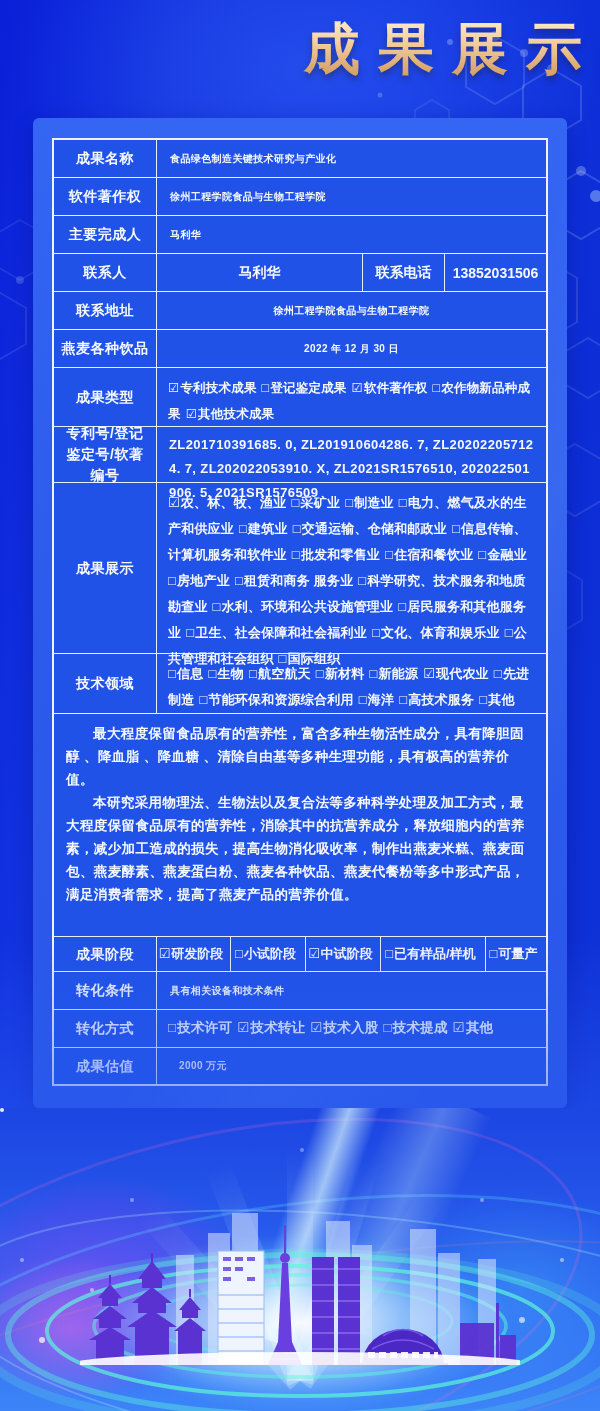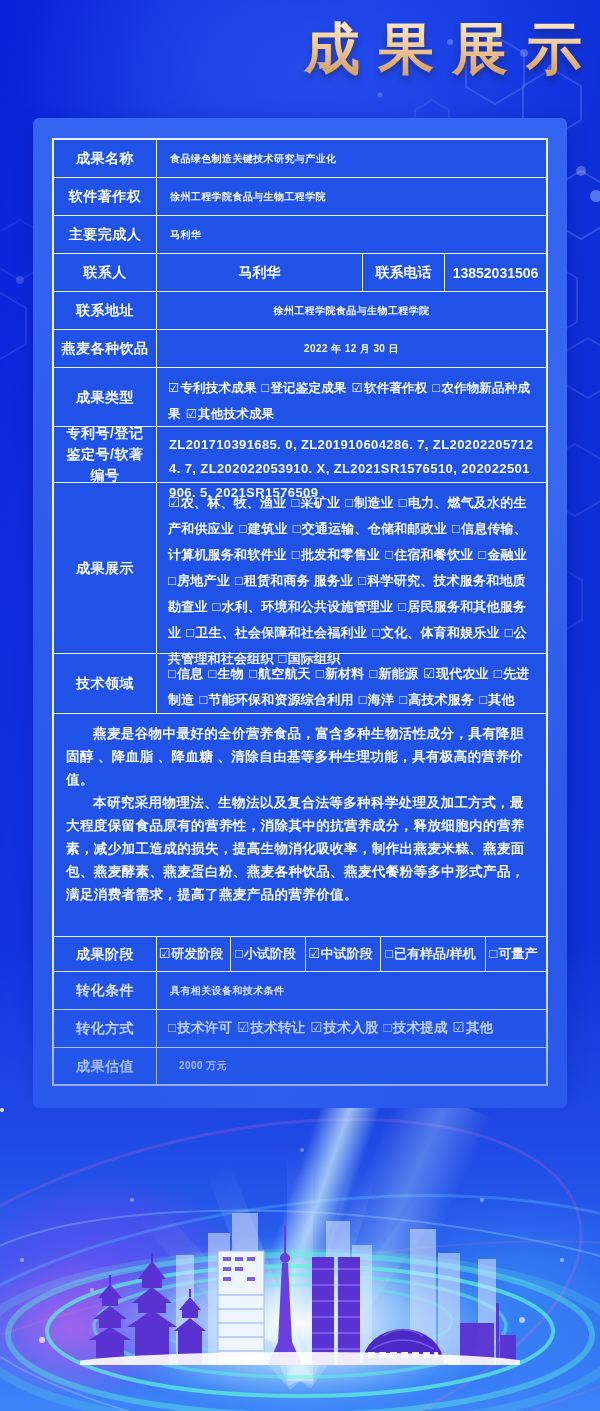--- a/index.html
+++ b/index.html
@@ -167,21 +167,21 @@
         <div class="t-value options"><span class="opt"><span class="cb">☑</span><span class="lb">农、林、牧、渔业</span></span><span class="opt"><span class="cb">□</span><span class="lb">采矿业</span></span><span class="opt"><span class="cb">□</span><span class="lb">制造业</span></span><span class="opt"><span class="cb">□</span><span class="lb">电力、燃气及水的生产和供应业</span></span><span class="opt"><span class="cb">□</span><span class="lb">建筑业</span></span><span class="opt"><span class="cb">□</span><span class="lb">交通运输、仓储和邮政业</span></span><span class="opt"><span class="cb">□</span><span class="lb">信息传输、计算机服务和软件业</span></span><span class="opt"><span class="cb">□</span><span class="lb">批发和零售业</span></span><span class="opt"><span class="cb">□</span><span class="lb">住宿和餐饮业</span></span><span class="opt"><span class="cb">□</span><span class="lb">金融业</span></span><span class="opt"><span class="cb">□</span><span class="lb">房地产业</span></span><span class="opt"><span class="cb">□</span><span class="lb">租赁和商务 服务业</span></span><span class="opt"><span class="cb">□</span><span class="lb">科学研究、技术服务和地质勘查业</span></span><span class="opt"><span class="cb">□</span><span class="lb">水利、环境和公共设施管理业</span></span><span class="opt"><span class="cb">□</span><span class="lb">居民服务和其他服务业</span></span><span class="opt"><span class="cb">□</span><span class="lb">卫生、社会保障和社会福利业</span></span><span class="opt"><span class="cb">□</span><span class="lb">文化、体育和娱乐业</span></span><span class="opt"><span class="cb">□</span><span class="lb">公共管理和社会组织</span></span><span class="opt"><span class="cb">□</span><span class="lb">国际组织</span></span></div>
       </div>
 
       <div class="t-row" style="height:60px">
         <div class="t-label">技术领域</div>
         <div class="t-value options"><span class="opt"><span class="cb">□</span><span class="lb">信息</span></span><span class="opt"><span class="cb">□</span><span class="lb">生物</span></span><span class="opt"><span class="cb">□</span><span class="lb">航空航天</span></span><span class="opt"><span class="cb">□</span><span class="lb">新材料</span></span><span class="opt"><span class="cb">□</span><span class="lb">新能源</span></span><span class="opt"><span class="cb">☑</span><span class="lb">现代农业</span></span><span class="opt"><span class="cb">□</span><span class="lb">先进制造</span></span><span class="opt"><span class="cb">□</span><span class="lb">节能环保和资源综合利用</span></span><span class="opt"><span class="cb">□</span><span class="lb">海洋</span></span><span class="opt"><span class="cb">□</span><span class="lb">高技术服务</span></span><span class="opt"><span class="cb">□</span><span class="lb">其他</span></span></div>
       </div>
 
       <div class="t-row" style="height:223px">
         <div class="t-value paras">
-            <p>燕麦是谷物中最好的全价营养食品，富含多种生物活性成分，具有降胆固醇 、降血脂 、降血糖 、清除自由基等多种生理功能，具有极高的营养价值。</p>
+            <p>最大程度保留食品原有的营养性，富含多种生物活性成分，具有降胆固醇 、降血脂 、降血糖 、清除自由基等多种生理功能，具有极高的营养价值。</p>
             <p>本研究采用物理法、生物法以及复合法等多种科学处理及加工方式，最大程度保留食品原有的营养性，消除其中的抗营养成分，释放细胞内的营养素，减少加工造成的损失，提高生物消化吸收率，制作出燕麦米糕、燕麦面包、燕麦酵素、燕麦蛋白粉、燕麦各种饮品、燕麦代餐粉等多中形式产品，满足消费者需求，提高了燕麦产品的营养价值。</p>
           </div>
       </div>
 
       <div class="t-row" style="height:35px">
         <div class="t-label">成果阶段</div>
         <div class="t-cell center nowrap" style="flex:0 0 73px">
             <span class="opt"><span class="cb">☑</span><span class="lb">研发阶段</span></span>
           </div>
         <div class="t-cell center bl nowrap" style="flex:0 0 75px">

